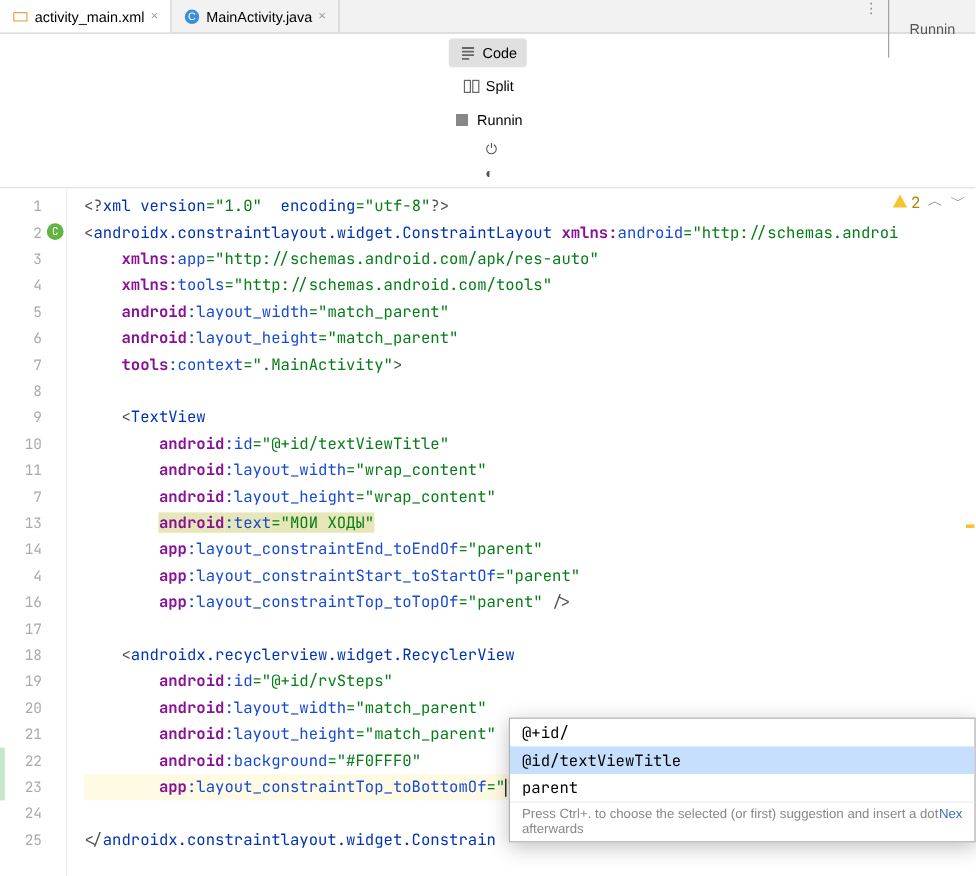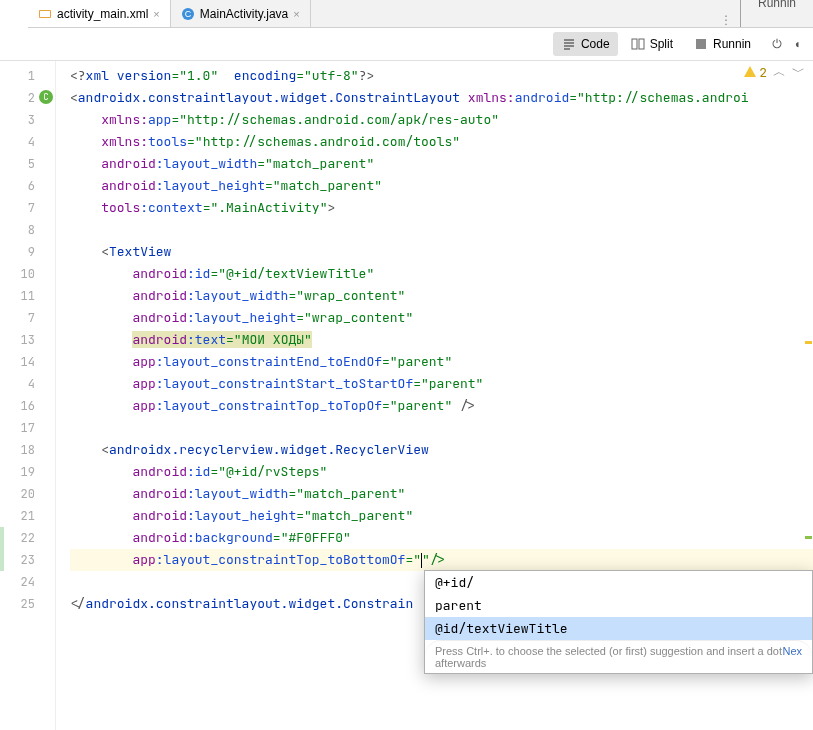--- a/index.html
+++ b/index.html
@@ -6,25 +6,24 @@
 body {
   font-family: -apple-system, "Segoe UI", sans-serif;
   font-size: 12px;
   background: #fff;
   width: 813px;
   height: 730px;
   overflow: hidden;
 }
 .tabs {
   display: flex;
-  align-items: flex-end;
+  align-items: flex-start;
   background: #f2f2f2;
   border-bottom: 1px solid #d0d0d0;
   height: 28px;
-  margin-left: 28px;
 }
 .tab {
   display: flex;
   align-items: center;
   padding: 0 10px;
   height: 100%;
   border-right: 1px solid #d0d0d0;
   cursor: pointer;
   gap: 5px;
 }
@@ -44,20 +43,21 @@
 }
 .tabs-spacer { flex: 1; }
 .tabs-right { padding-right: 8px; color: #888; }
 .right-toolbar {
   display: flex;
   justify-content: flex-end;
   align-items: center;
   gap: 4px;
   padding: 4px 8px;
   border-bottom: 1px solid #e0e0e0;
+  flex-direction: column;
 }
 .view-btn {
   display: flex;
   align-items: center;
   gap: 4px;
   padding: 4px 8px;
   border-radius: 3px;
   cursor: pointer;
 }
 .view-btn.active {
@@ -129,21 +129,21 @@
 .code-line {
   height: 22px;
   line-height: 22px;
   white-space: pre;
 }
 .code-line.current {
   background: #fffae3;
 }
 .k-tag { color: #0033b3; text-align: right; }
 .k-attr { color: #174ad4; }
-.k-ns { color: #871094; }
+.k-ns { color: #871094; font-weight: bold; }
 .k-str { color: #067d17; }
 .k-punc { color: #555; }
 .hl { background: #e6e6b8; }
 .top-right {
   position: absolute;
   top: 2px;
   right: 8px;
   display: flex;
   align-items: center;
   gap: 6px;
@@ -167,21 +167,21 @@
 }
 .margin-mark {
   position: absolute;
   right: 1px;
   width: 7px;
   height: 3px;
 }
 .popup {
   position: absolute;
   left: 424px;
-  top: 570px;
+  top: 598px;
   min-width: 385px;
   background: #fff;
   border: 1px solid #b0b0b0;
   box-shadow: 0 4px 16px rgba(0,0,0,0.25);
   font-family: "JetBrains Mono", Consolas, monospace;
   font-size: 13px;
 }
 .popup-item {
   padding: 3px 10px;
   cursor: pointer;
@@ -190,21 +190,20 @@
   background: #c5dffc;
 }
 .popup-hint {
   padding: 4px 10px;
   font-size: 11px;
   color: #888;
   font-family: -apple-system, "Segoe UI", sans-serif;
   border-top: 1px solid #eee;
   display: flex;
   justify-content: space-between;
-  border-radius: 16px;
 }
 .popup-hint a { color: #3b6fbf; text-decoration: none; }
 .cursor {
   display: inline-block;
   width: 1px;
   height: 15px;
   background: #000;
   vertical-align: middle;
 }
 </style>
@@ -336,19 +335,19 @@
 
     <div class="right-margin">
       <div class="margin-mark" style="top:280px;background:#f4c430;"></div>
       <div class="margin-mark" style="top:475px;background:#8bc34a;"></div>
     </div>
   </div>
 </div>
 
 <div class="popup">
   <div class="popup-item">@+id/</div>
+  <div class="popup-item selected">@id/textViewTitle</div>
   <div class="popup-item">parent</div>
-  <div class="popup-item selected">@id/textViewTitle</div>
   <div class="popup-hint">
     <span>Press Ctrl+. to choose the selected (or first) suggestion and insert a dot afterwards</span>
     <a>Nex</a>
   </div>
 </div>
 
 </body></html>

